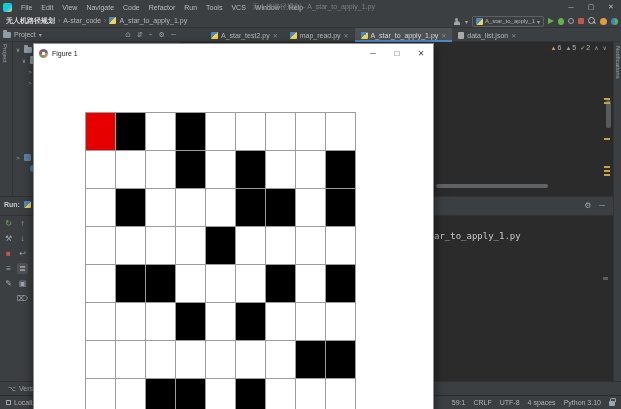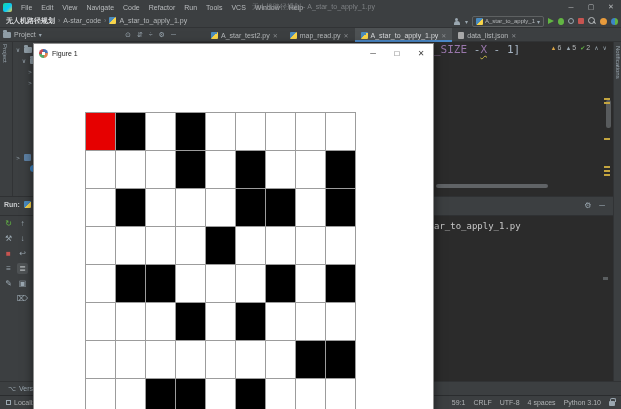--- a/index.html
+++ b/index.html
@@ -86,21 +86,21 @@
   .right-stripe .vlabel{left:1px;top:4px;}
 
   
   .run-pane{position:absolute;left:0;top:196px;width:613px;height:185px;background:#3c3f41;}
   .run-header{position:absolute;left:0;top:0;width:613px;height:20px;background:#3c3f41;
     border-top:1px solid #2f3133;border-bottom:1px solid #2f3133;}
   .run-tab{position:absolute;left:4px;top:4px;display:flex;align-items:center;gap:4px;
     font-size:7px;color:#c8cacc;font-weight:bold;}
   .run-hacts{position:absolute;right:8px;top:4px;display:flex;gap:8px;color:#9aa7b0;font-size:8px;}
   .run-console{position:absolute;left:33px;top:20px;right:0;bottom:0;background:#2b2b2b;}
-  .console-text{position:absolute;left:401px;top:5px;font-family:"DejaVu Sans Mono","Liberation Mono",monospace;
+  .console-text{position:absolute;left:401px;top:15px;font-family:"DejaVu Sans Mono","Liberation Mono",monospace;
     font-size:9px;color:#c8c8c8;white-space:pre;}
   .rt-col{position:absolute;top:22px;display:flex;flex-direction:column;gap:4px;}
   .rt-col1{left:3px;} .rt-col2{left:17px;}
   .rt-icon{width:11px;height:11px;display:flex;align-items:center;justify-content:center;
     font-size:8px;color:#9aa7b0;border-radius:2px;}
   .rt-icon.selected{background:#4e5254;}
   .console-dash{position:absolute;right:5px;top:81px;width:5px;height:3px;background:#5a5e60;}
 
   
   .bottom-stripe{position:absolute;left:0;top:381px;width:621px;height:14px;background:#3c3f41;
@@ -261,21 +261,20 @@
         <span class="lbl">Ext</span>
       </div>
       <div class="tree-row" style="padding-left: 8px;">
         <span class="chevron"></span>
         <span class="scratch-icon"></span>
         <span class="lbl">Scr</span>
       </div>
     </div>
 
   <div class="editor-pane">
-    <div class="code-line" id="codeline"><span style="color: rgb(152, 118, 170);">_SIZE </span><span style="color: rgb(169, 183, 198);">-</span><span class="squiggle" style="color: rgb(152, 118, 170);">X</span><span style="color: rgb(169, 183, 198);"> - </span><span style="color: rgb(169, 183, 198);">1]</span></div>
     <div class="inspections" id="inspections">
         <span class="insp-item">
           <span style="color: rgb(217, 163, 67); font-size: 6px;">▲</span>
           <span>6</span>
         </span>
         <span class="insp-item">
           <span style="color: rgb(154, 167, 176); font-size: 6px;">▲</span>
           <span>5</span>
         </span>
         <span class="insp-item">

